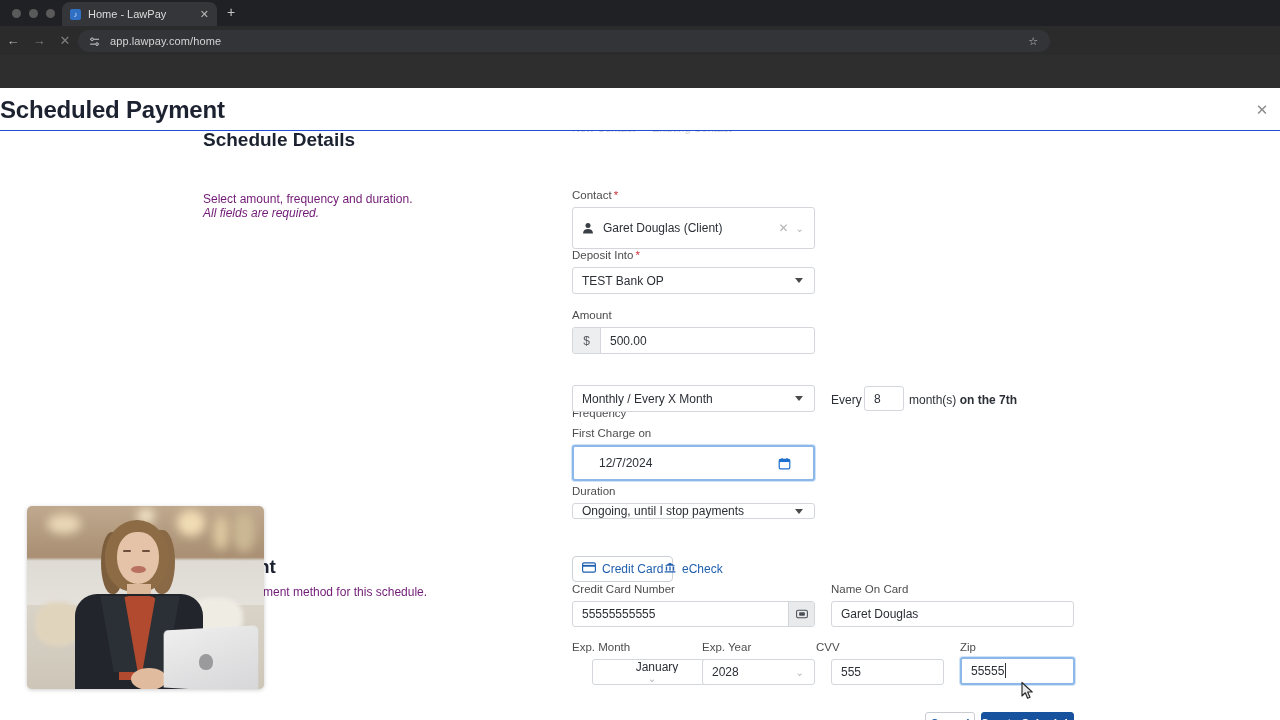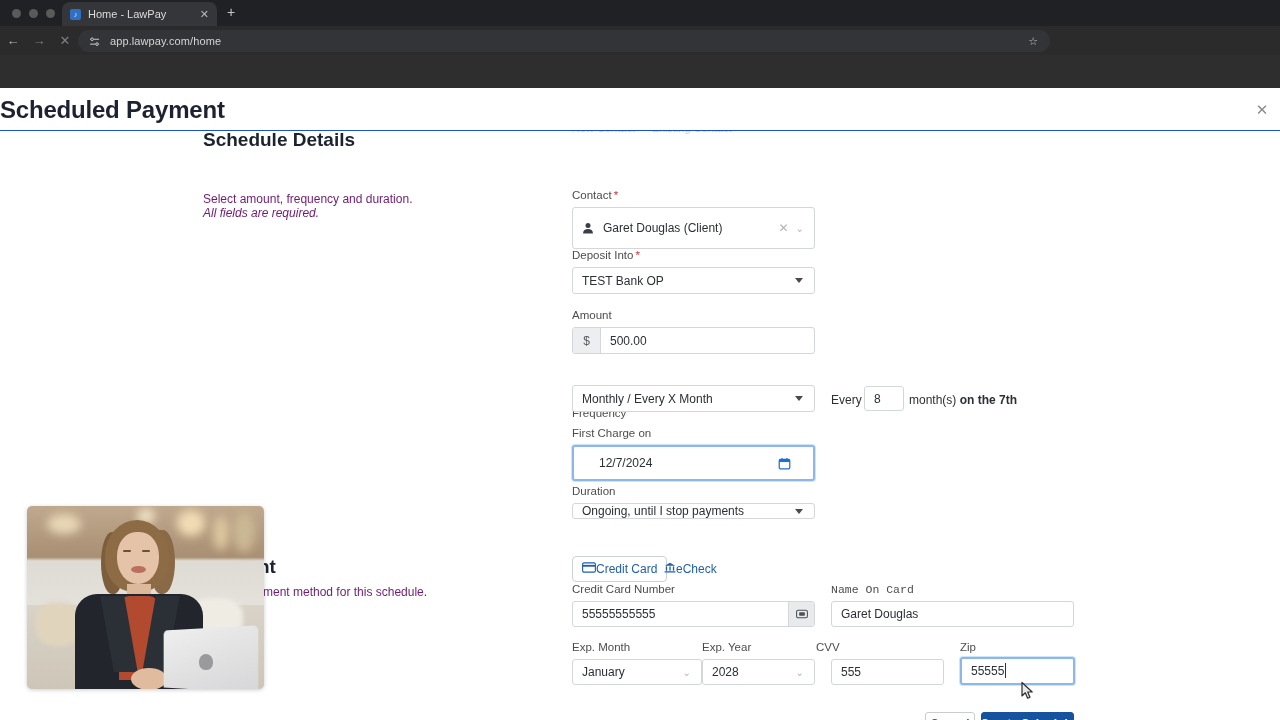--- a/index.html
+++ b/index.html
@@ -100,21 +100,21 @@
   .cal-btn {
     width: 26px; align-self: stretch; display: flex; align-items: center; justify-content: center;
     flex: none; background: #fff;
   }
 
   .inline-txt { position: absolute; font-size: 12px; color: #2b2f36; white-space: nowrap; }
   .inline-txt b { font-weight: 700; }
 
   
   .pm-tab {
-    position: absolute; display: flex; align-items: center; 
+    position: absolute; display: flex; align-items: center; gap: 6px;
     font-size: 12px; color: #1f5fae; white-space: nowrap;
   }
   .pm-tab.active {
     border: 1px solid #ccd1d7; border-radius: 4px; padding: 5px 9px; background: #fff;
   }
 
   .btn {
     position: absolute; font-size: 12px; border-radius: 3px; display: flex;
     align-items: center; justify-content: center; font-weight: 700; white-space: nowrap;
   }
@@ -331,27 +331,27 @@
     <div class="ctl" style="left:572px; top:470px; width:243px; height:26px; padding:0;">
       <span class="txt">55555555555</span>
       <span class="suffix-btn">
         <svg viewBox="0 0 16 12" width="12" height="10">
           <rect x="0.8" y="1" width="14.4" height="10" rx="2" fill="none" stroke="#4a4f56" stroke-width="1.4"></rect>
           <rect x="4.2" y="3.6" width="7.6" height="4.8" rx="1" fill="#4a4f56"></rect>
         </svg>
       </span>
     </div>
 
-    <div class="field-label" style="left:831px; top:452px;font-family:Liberation Mono, monospace;">Name On Card</div>
+    <div class="field-label" style="left:831px; top:452px;">Name On Card</div>
     <div class="ctl" style="left:831px; top:470px; width:243px; height:26px;">
       <span class="txt">Garet Douglas</span>
     </div>
 
     <div class="field-label" style="left:572px; top:510px;">Exp. Month</div>
-    <div class="ctl" style="left:572px; top:528px; width:130px; height:26px;">
+    <div class="ctl" style="left:592px; top:528px; width:130px; height:26px;flex-direction:column;">
       <span class="txt">January</span>
       <span class="chev-thin">⌄</span>
     </div>
 
     <div class="field-label" style="left:702px; top:510px;">Exp. Year</div>
     <div class="ctl" style="left:702px; top:528px; width:113px; height:26px;">
       <span class="txt">2028</span>
       <span class="chev-thin">⌄</span>
     </div>
 

